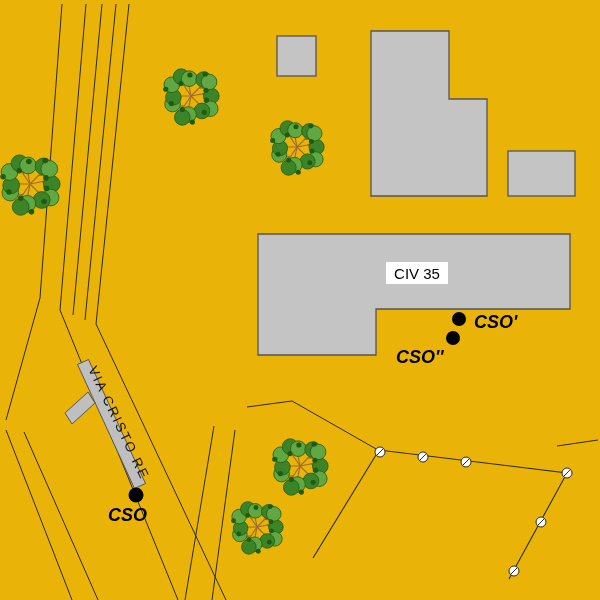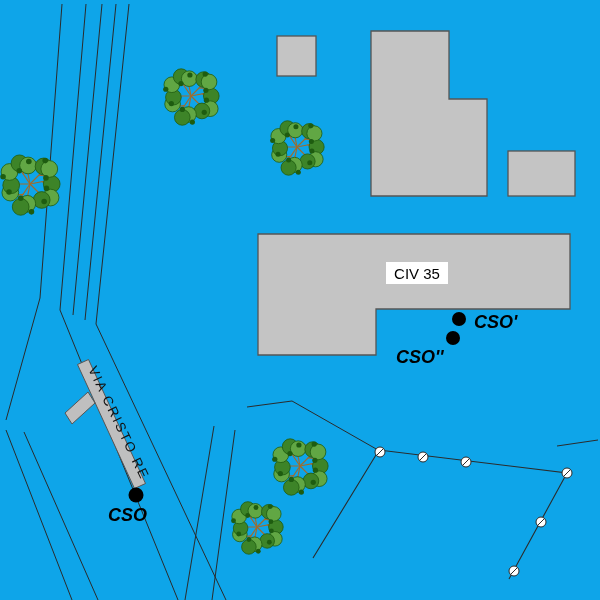--- a/index.html
+++ b/index.html
@@ -7,21 +7,21 @@
     --building-stroke:#555555;
     --road-fill:#bfbfbf;
     --line:#2b2b2b;
     --branch:#a06c2c;
     --leaf-light:#61a744;
     --leaf-mid:#3d8428;
     --leaf-dark:#1e5c10;
     --point-fill:#000000;
   }
   html,body{margin:0;padding:0;background:#ffffff;}
-  .stage{width:600px;height:600px;position:relative;background:#0ea5e9;overflow:hidden;}
+  .stage{width:600px;height:600px;position:relative;background:#eab308;overflow:hidden;}
   .map-line{fill:none;stroke:var(--line);stroke-width:1;}
   .building{fill:var(--building-fill);stroke:var(--building-stroke);stroke-width:1.3;}
   .road-strip{fill:var(--road-fill);stroke:var(--building-stroke);stroke-width:1;}
   .branch{stroke:var(--branch);stroke-width:1.2;fill:none;stroke-linecap:round;}
   .leaf-a{fill:var(--leaf-light);stroke:var(--leaf-dark);stroke-width:0.8;}
   .leaf-b{fill:var(--leaf-mid);stroke:var(--leaf-dark);stroke-width:0.8;}
   .leaf-dot{fill:var(--leaf-dark);}
   .fence{fill:none;stroke:var(--line);stroke-width:1.1;}
   .post-circle{fill:#ffffff;stroke:var(--line);stroke-width:1;}
   .post-slash{stroke:var(--line);stroke-width:1;}

